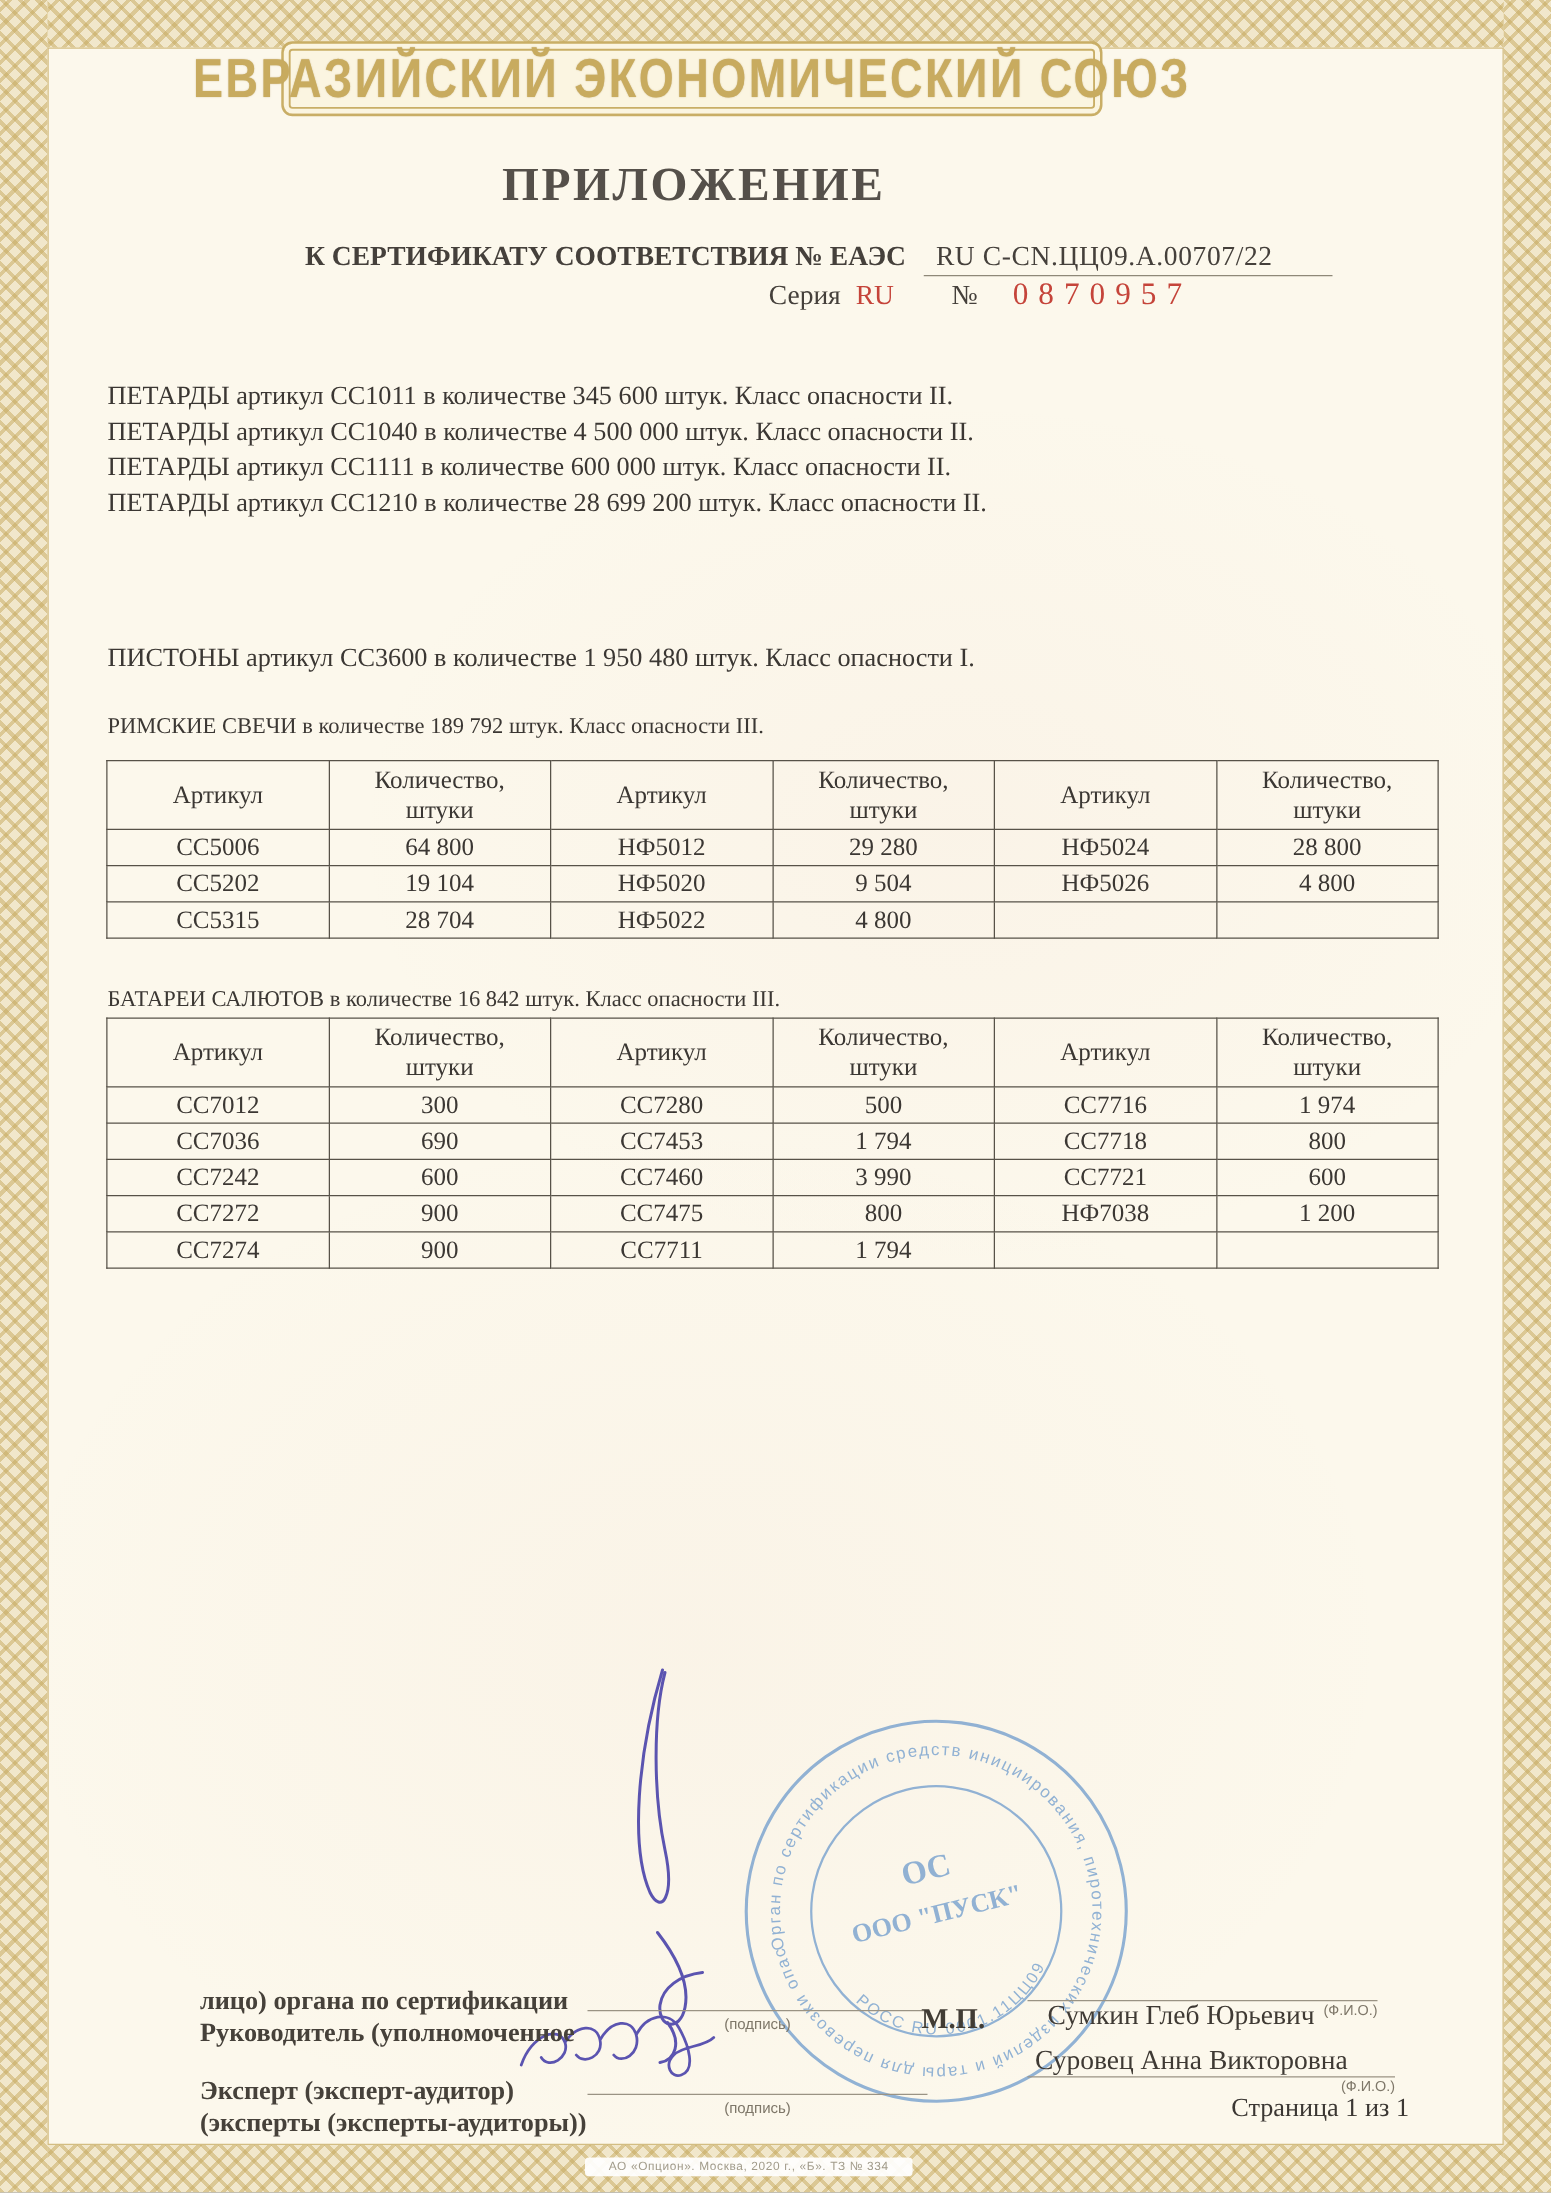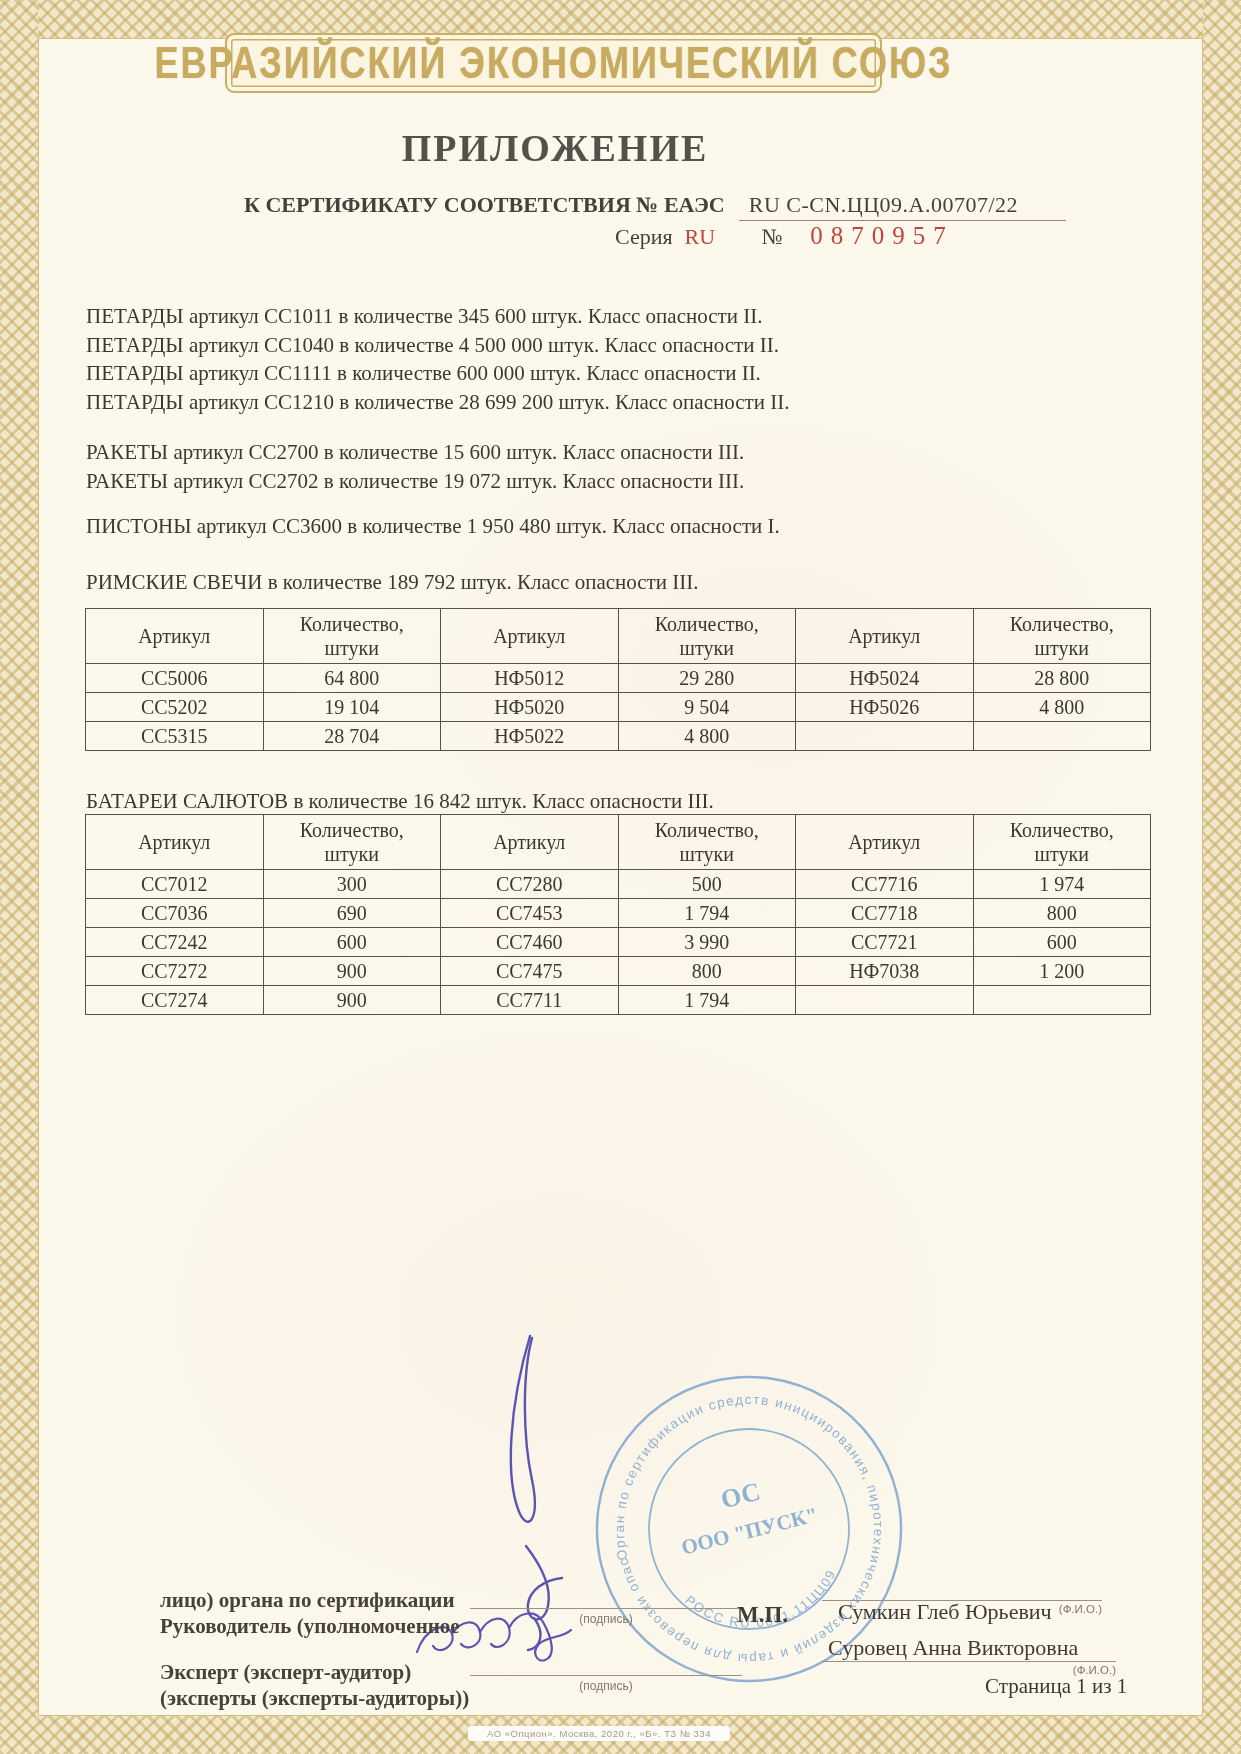--- a/index.html
+++ b/index.html
@@ -45,21 +45,21 @@
   .cert-no {
     font-weight:normal; display:inline-block; margin-left:14px; padding:0 48px 2px 10px;
     border-bottom:1.5px solid #8e8878; letter-spacing:.5px;
   }
   .series { position:absolute; left:615px; top:222px; font-size:22px; color:#45403b; display:flex; align-items:baseline; white-space:nowrap; }
   .series .s-ru { color:var(--accent-red,#c5443a); margin-left:12px; }
   .series .s-no { margin-left:46px; }
   .series .s-num { color:var(--accent-red,#c5443a); margin-left:28px; font-size:25px; letter-spacing:8px; }
 
   .pgroup { position:absolute; left:86px; font-size:21px; line-height:28.5px; color:#3b3733; white-space:nowrap; }
-  .heading-line { position:absolute; left:86px; font-size:21px; color:#3b3733; white-space:nowrap; }
+  .heading-line { position:absolute; left:86px; font-size:18px; color:#3b3733; white-space:nowrap; }
 
   
   table.doc-table { position:absolute; left:85px; width:1066px; border-collapse:collapse; table-layout:fixed;
     font-size:20px; color:#3b3733; background:transparent; }
   .doc-table th, .doc-table td { border:1.6px solid #575248; text-align:center; font-weight:normal; padding:1px 4px; }
   .doc-table th { height:52px; line-height:24px; }
   .doc-table td { height:26px; }
 
   
   .sig-label { position:absolute; left:160px; width:360px; font-weight:bold; font-size:21px; line-height:26px; color:#46413a; }
@@ -104,24 +104,20 @@
     <span class="s-ru">RU</span>
     <span class="s-no">№</span>
     <span class="s-num">0870957</span>
   </div>
 
   <div class="pgroup" style="top:302px;">
       <div>ПЕТАРДЫ артикул СС1011 в количестве 345 600 штук. Класс опасности II.</div>
       <div>ПЕТАРДЫ артикул СС1040 в количестве 4 500 000 штук. Класс опасности II.</div>
       <div>ПЕТАРДЫ артикул СС1111 в количестве 600 000 штук. Класс опасности II.</div>
       <div>ПЕТАРДЫ артикул СС1210 в количестве 28 699 200 штук. Класс опасности II.</div>
-    </div>
-  <div class="pgroup" style="top:438px;">
-      <div>РАКЕТЫ артикул СС2700 в количестве 15 600 штук. Класс опасности III.</div>
-      <div>РАКЕТЫ артикул СС2702 в количестве 19 072 штук. Класс опасности III.</div>
     </div>
   <div class="pgroup" style="top:512px;">
       <div>ПИСТОНЫ артикул СС3600 в количестве 1 950 480 штук. Класс опасности I.</div>
     </div>
 
   <div class="heading-line" style="top:570px;">РИМСКИЕ СВЕЧИ в количестве 189 792 штук. Класс опасности III.</div>
 
   <table class="doc-table" style="top:608px;">
     <thead>
       <tr>

